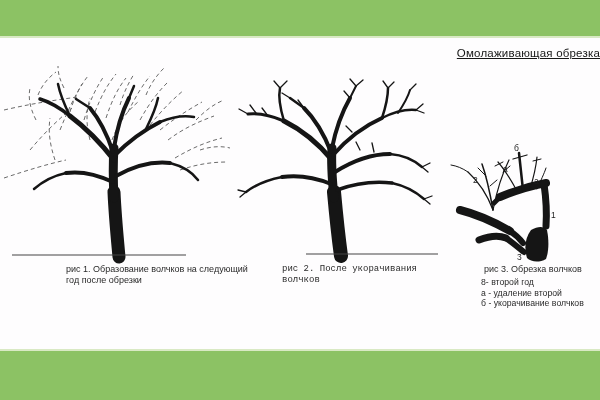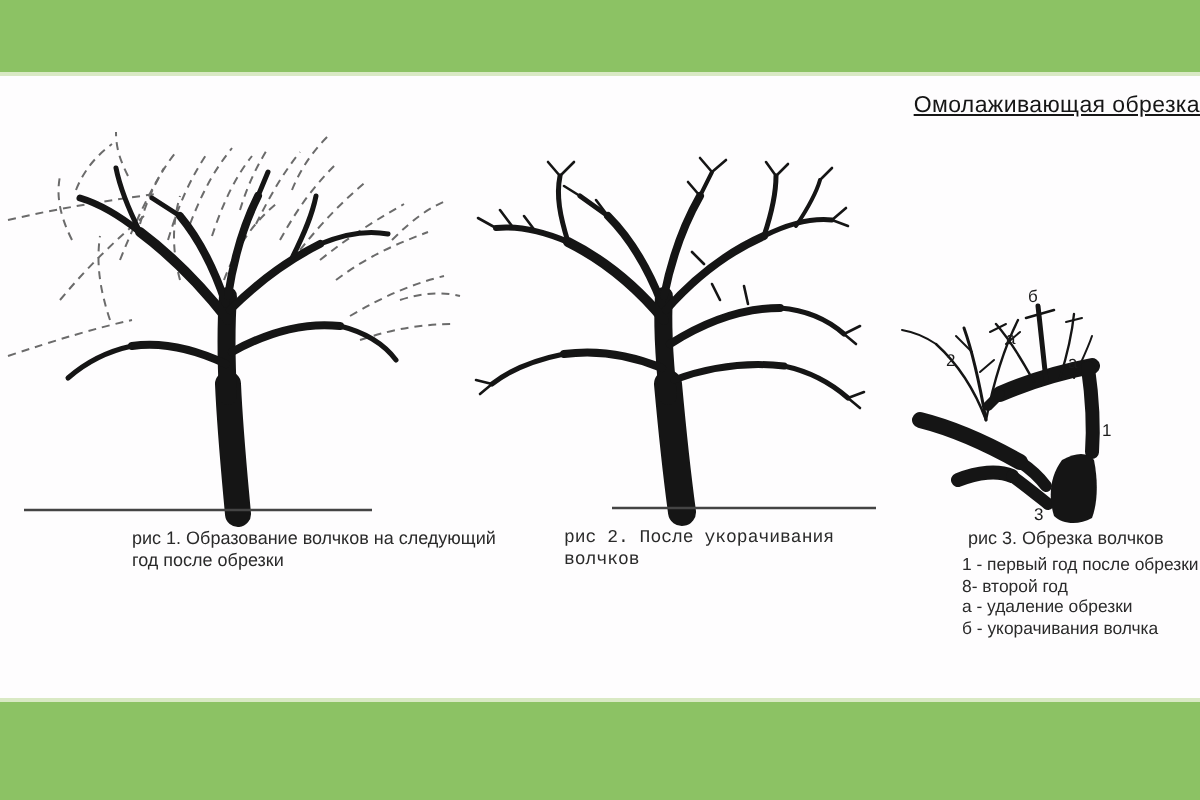--- a/index.html
+++ b/index.html
@@ -180,19 +180,18 @@
       <text class="fig-label" x="534" y="184">а</text>
       <text class="fig-label" x="514" y="151">б</text>
     </g>
   </svg>
 
   <div class="caption cap1">рис 1. Образование волчков на следующий год после обрезки</div>
   <div class="caption cap2">рис 2. После укорачивания волчков</div>
   <div class="caption cap3">рис 3. Обрезка волчков</div>
 
   <div class="legend">
-    <div>1 - первый год после обрезки</div>
     <div>8- второй год</div>
-    <div>а - удаление обрезки</div>
-    <div>б - укорачивания волчка</div>
+    <div>а - удаление второй</div>
+    <div>б - укорачивание волчков</div>
   </div>
 
 </div>
 
 </body></html>

